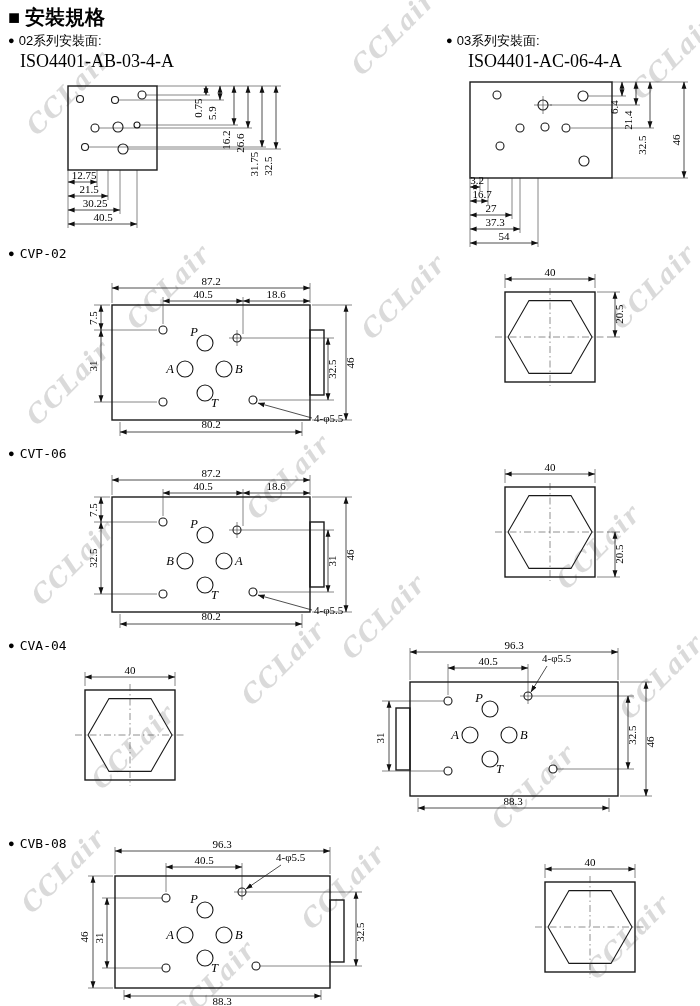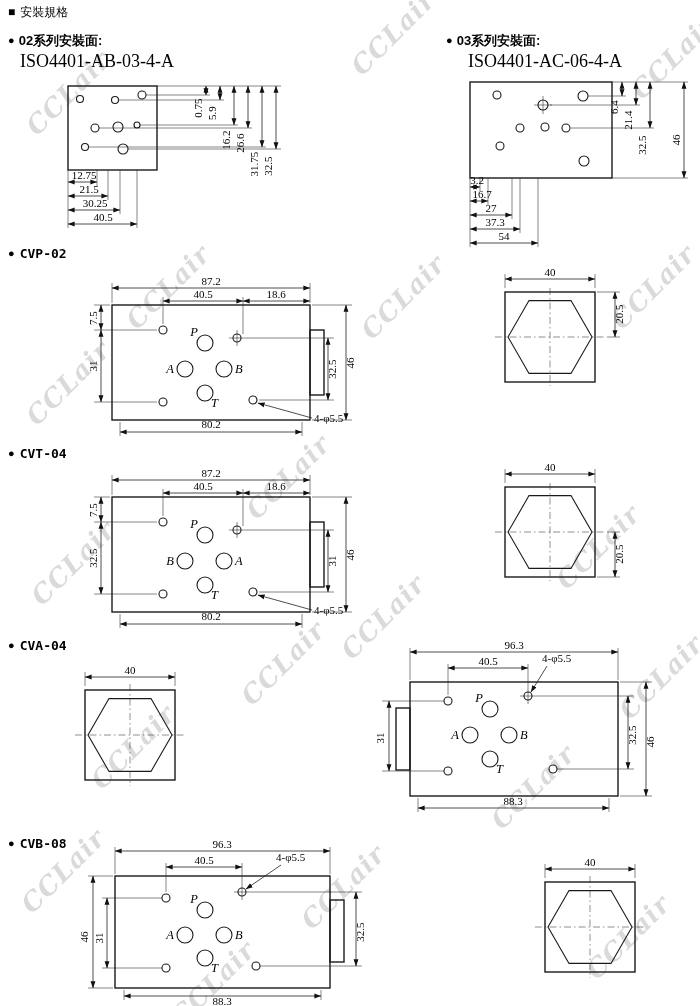--- a/index.html
+++ b/index.html
@@ -3,26 +3,26 @@
 <meta charset="utf-8">
 <style>
   html,body{margin:0;padding:0;background:#fff;}
   body{width:700px;height:1006px;position:relative;overflow:hidden;
        font-family:"Liberation Sans",sans-serif;color:#000;}
   .wm{position:absolute;z-index:1;color:#c3c3c3;opacity:.6;
       font:italic bold 26px "DejaVu Serif",serif;letter-spacing:1px;
       transform:rotate(-45deg);pointer-events:none;white-space:nowrap;}
   svg.draw{position:absolute;z-index:2;overflow:visible;}
   .hdr,.sec-label,.iso,.cv-label{position:absolute;z-index:3;white-space:nowrap;}
-  .hdr{left:8px;top:4px;font-size:12px;font-weight:normal;}
+  .hdr{left:8px;top:4px;font-size:20px;font-weight:bold;}
   .hdr .sq{margin-right:5px;}
-  .sec-label{font-size:13px;font-weight:bold;text-align:right;}
+  .sec-label{font-size:13px;font-weight:normal;text-align:right;}
   .sec-label .blt{font-size:11px;margin-right:4px;vertical-align:1px;}
   .iso{font-family:"Liberation Serif",serif;font-size:18px;}
-  .cv-label{font-family:"DejaVu Sans Mono",monospace;font-size:13px;font-weight:bold;}
+  .cv-label{font-family:"DejaVu Sans Mono",monospace;font-size:13px;font-weight:normal;}
   .cv-label .blt{font-family:"Liberation Sans",sans-serif;font-size:11px;margin-right:5px;vertical-align:1px;}
   .outline{fill:none;stroke:#1a1a1a;stroke-width:1.4;}
   .hole{fill:none;stroke:#1a1a1a;stroke-width:1.1;}
   .dim{stroke:#222;stroke-width:.8;fill:none;}
   .ext{stroke:#222;stroke-width:.55;fill:none;}
   .cl{stroke:#333;stroke-width:.55;stroke-dasharray:7 3 1.5 3;fill:none;}
   .dimtxt{font-family:"Liberation Serif",serif;font-size:11px;fill:#000;}
   .porttxt{font-family:"Liberation Serif",serif;font-size:12.5px;font-style:italic;fill:#000;}
 </style>
 </head>
@@ -56,21 +56,21 @@
 </div>
 <div class="iso" style="left:20px;top:51px">ISO4401-AB-03-4-A</div>
 <div class="sec-label" style="left:446px;top:32px">
   <span class="blt">●</span><span>03系列安裝面:</span>
 </div>
 <div class="iso" style="left:468px;top:51px">ISO4401-AC-06-4-A</div>
 <div class="cv-label" style="left:8px;top:246px">
   <span class="blt">●</span><span>CVP-02</span>
 </div>
 <div class="cv-label" style="left:8px;top:446px">
-  <span class="blt">●</span><span>CVT-04</span>
+  <span class="blt">●</span><span>CVT-06</span>
 </div>
 <div class="cv-label" style="left:8px;top:638px">
   <span class="blt">●</span><span>CVA-04</span>
 </div>
 <div class="cv-label" style="left:8px;top:836px">
   <span class="blt">●</span><span>CVB-08</span>
 </div>
 
 <svg class="draw" style="left:40px;top:70px" width="245" height="192" viewBox="0 0 245 192">
   <defs>

